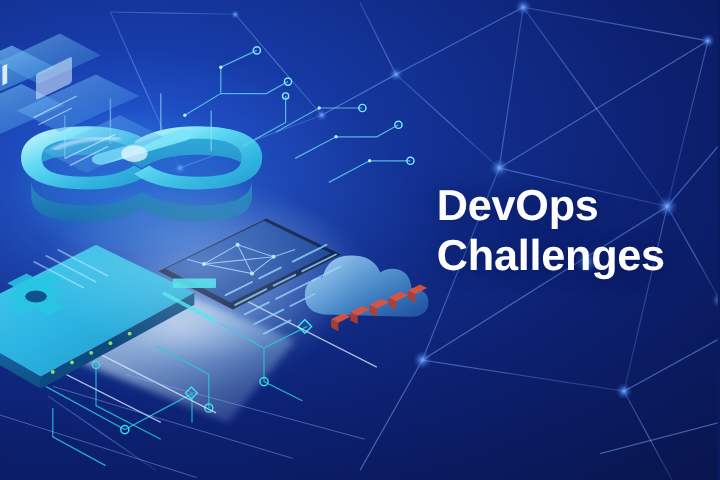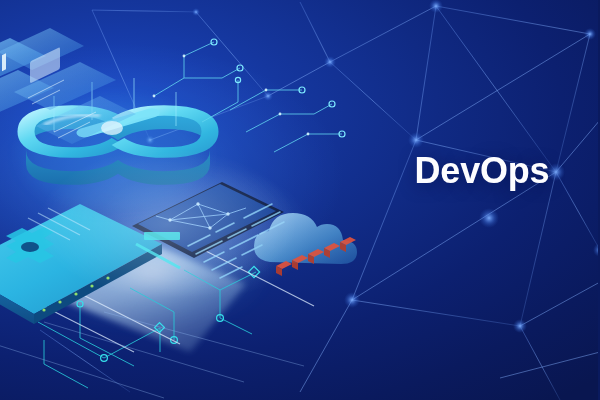--- a/index.html
+++ b/index.html
@@ -1,20 +1,19 @@
 <!DOCTYPE html>
 <html><head>
 <meta charset="utf-8">
 <style>
   html,body{margin:0;padding:0;background:#0a1a5e;}
   #stage{
     position:relative;width:598px;height:400px;overflow:hidden;
     font-family:"Liberation Sans","DejaVu Sans",sans-serif;
     background:#0b1f6d;
-    text-align:center;
   }
   .layer{position:absolute;inset:0;}
 
   
   .bg-base{
     background:
       radial-gradient(115% 95% at 18% 28%, #1b49c6 0%, #15379f 26%, #102a84 48%, #0c2070 66%, #0a1a5e 84%, #091650 100%);
   }
   .bg-glow{
     background:
@@ -326,15 +325,16 @@
       <circle cx="296" cy="92" r="1.4"></circle>
         <circle cx="324" cy="112" r="1.4"></circle>
       <circle cx="170" cy="74" r="1.4"></circle>
     </g>
   </svg>
 
   <div class="layer" style="background:radial-gradient(30% 26% at 28% 56%, rgba(225,245,255,.30) 0%, rgba(0,0,0,0) 72%);mix-blend-mode:screen;"></div>
 
   <div class="title-block">
     <span class="title-line">DevOps</span>
+    <span class="title-line">Challenges</span>
   </div>
 
 </div>
 
 </body></html>

